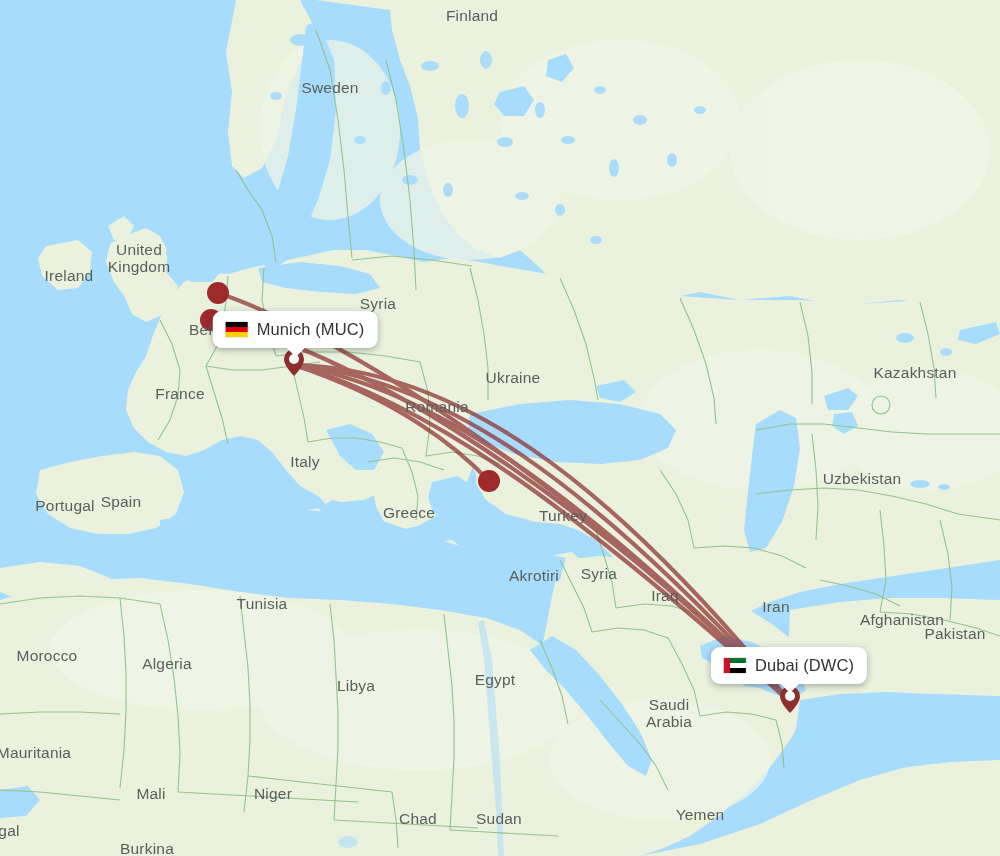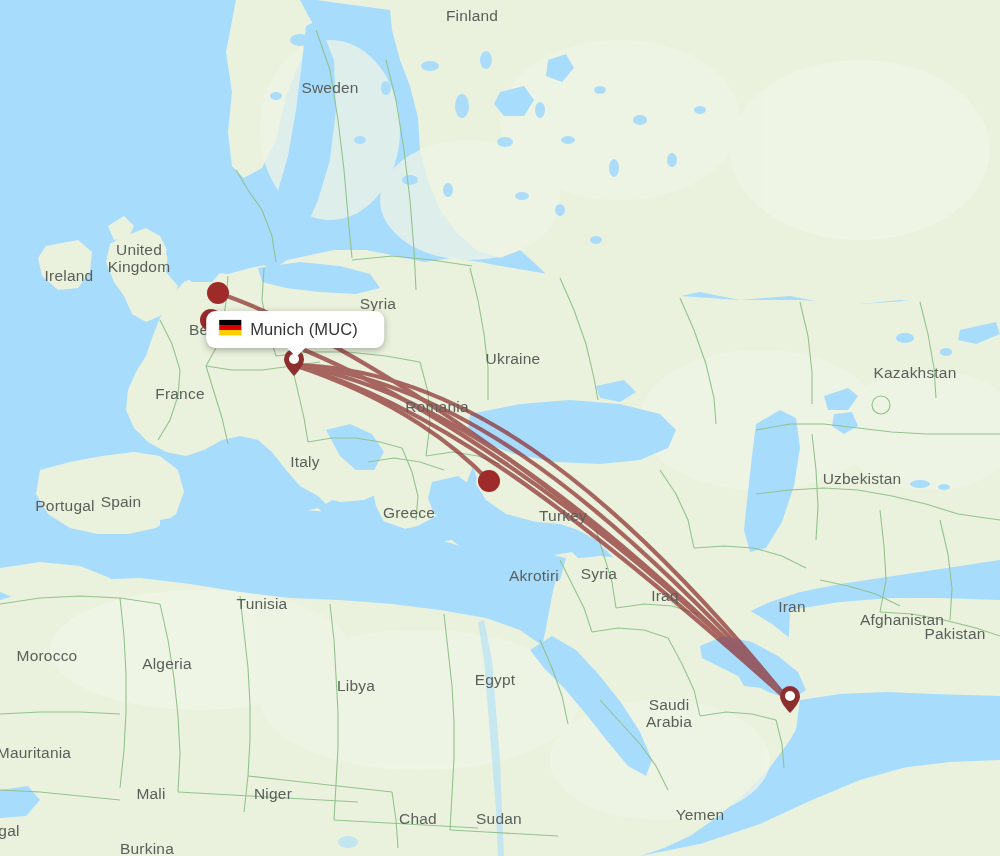--- a/index.html
+++ b/index.html
@@ -22,22 +22,23 @@
     transform:translate(-50%,-50%);
     pointer-events:none;
     line-height:1.12;
   }
 
   .tooltip{
     position:absolute;
     background:#fff;
     border-radius:9px;
     box-shadow:0 2px 7px rgba(0,0,0,.30);
-    padding:9px 26px 9px 13px;
+    padding:9px 13px 9px 13px;
     display:flex;
+    align-items:center;
     gap:9px;
     transform:translate(-50%,-100%);
     white-space:nowrap;
   }
   .tooltip .tip-text{
     color:#333;
     font-size:16.5px;
     font-family:"Liberation Sans", sans-serif;
     letter-spacing:.1px;
   }
@@ -326,31 +327,31 @@
   </svg>
 
   <div id="country-label-layer">
       <div class="country-label" style="left: 472px; top: 16px;">Finland</div>
       <div class="country-label" style="left: 330px; top: 88px;">Sweden</div>
       <div class="country-label" style="left: 139px; top: 258px;">United
 Kingdom</div>
       <div class="country-label" style="left: 69px; top: 276px;">Ireland</div>
       <div class="country-label" style="left: 378px; top: 304px;">Syria</div>
       <div class="country-label" style="left: 205px; top: 330px;">Belg</div>
-      <div class="country-label" style="left: 513px; top: 359px; text-align: right;">Ukraine</div>
+      <div class="country-label" style="left: 513px; top: 378px; text-align: right;">Ukraine</div>
       <div class="country-label" style="left: 180px; top: 394px;">France</div>
       <div class="country-label" style="left: 437px; top: 407px;">Romania</div>
       <div class="country-label" style="left: 305px; top: 462px;">Italy</div>
       <div class="country-label" style="left: 409px; top: 513px;">Greece</div>
       <div class="country-label" style="left: 563px; top: 516px;">Turkey</div>
       <div class="country-label" style="left: 915px; top: 373px;">Kazakhstan</div>
       <div class="country-label" style="left: 862px; top: 479px;">Uzbekistan</div>
       <div class="country-label" style="left: 902px; top: 620px;">Afghanistan</div>
       <div class="country-label" style="left: 955px; top: 634px;">Pakistan</div>
-      <div class="country-label" style="left: 776px; top: 607px; margin-left: 16px;">Iran</div>
+      <div class="country-label" style="left: 776px; top: 607px;">Iran</div>
       <div class="country-label" style="left: 534px; top: 576px;">Akrotiri</div>
       <div class="country-label" style="left: 599px; top: 574px;">Syria</div>
       <div class="country-label" style="left: 645px; top: 596px; margin-left: 20px;">Iraq</div>
       <div class="country-label" style="left: 121px; top: 502px;">Spain</div>
       <div class="country-label" style="left: 65px; top: 506px;">Portugal</div>
       <div class="country-label" style="left: 262px; top: 588px; margin-top: 16px;">Tunisia</div>
       <div class="country-label" style="left: 47px; top: 656px;">Morocco</div>
       <div class="country-label" style="left: 167px; top: 664px;">Algeria</div>
       <div class="country-label" style="left: 356px; top: 686px;">Libya</div>
       <div class="country-label" style="left: 495px; top: 680px;">Egypt</div>
@@ -364,14 +365,18 @@
       <div class="country-label" style="left: 700px; top: 815px;">Yemen</div>
       <div class="country-label" style="left: 9px; top: 831px;">gal</div>
       <div class="country-label" style="left: 147px; top: 849px;">Burkina</div>
     </div>
 
   <div class="tooltip" id="tip-munich" style="left: 295px; top: 348px;">
     <span class="flag" id="flag-munich" style="background: linear-gradient(rgb(0, 0, 0) 0px, rgb(0, 0, 0) 33.33%, rgb(221, 0, 0) 33.33%, rgb(221, 0, 0) 66.66%, rgb(255, 206, 0) 66.66%, rgb(255, 206, 0) 100%);"></span>
     <span class="tip-text">Munich (MUC)</span>
   </div>
 
+  <div class="tooltip" id="tip-dubai" style="left: 789px; top: 684px;">
+    <span class="flag" id="flag-dubai" style="background: linear-gradient(to right, rgb(206, 17, 38) 0px, rgb(206, 17, 38) 28%, transparent 28%), linear-gradient(rgb(0, 115, 47) 0px, rgb(0, 115, 47) 33.33%, rgb(255, 255, 255) 33.33%, rgb(255, 255, 255) 66.66%, rgb(0, 0, 0) 66.66%, rgb(0, 0, 0) 100%);"></span>
+    <span class="tip-text">Dubai (DWC)</span>
+  </div>
 
 </div>
 
 </body></html>

